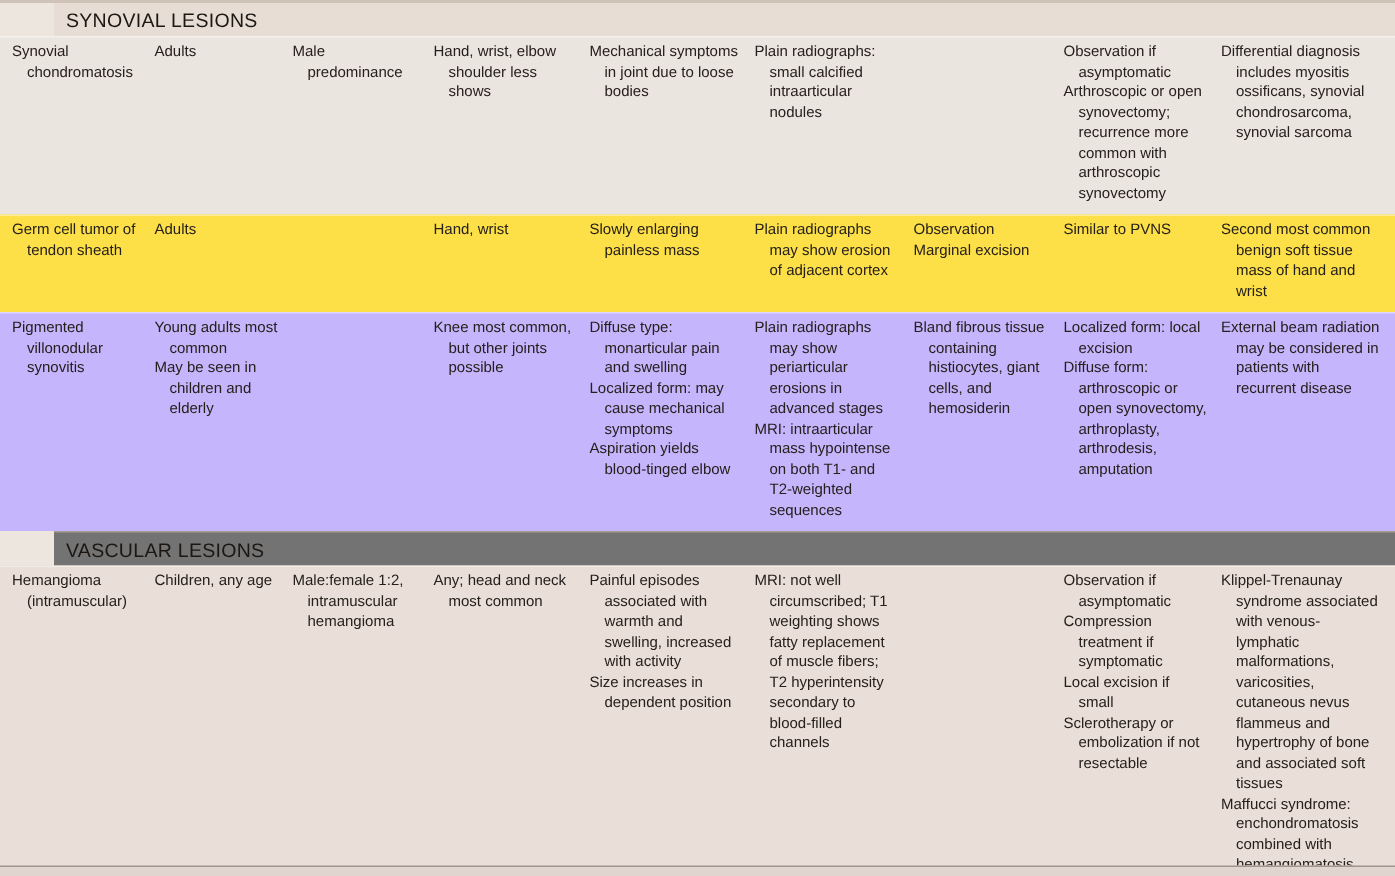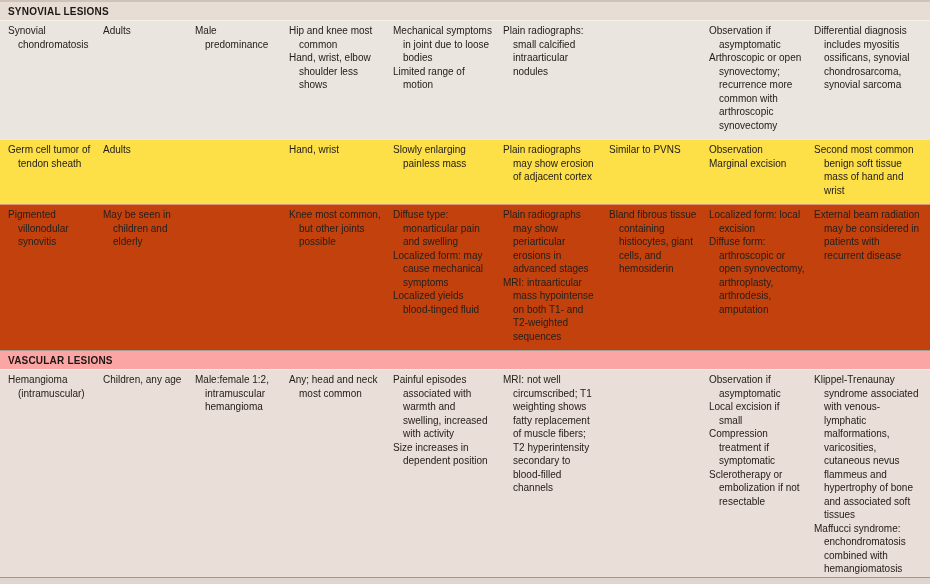--- a/index.html
+++ b/index.html
@@ -11,25 +11,26 @@
     position: relative;
     width: 930px;
     height: 584px;
     overflow: hidden;
     background: #ece6df;
     border-top: 2px solid #cfc3b8;
     box-sizing: border-box;
     color: #26201c;
   }
   .section-header {
-    font-size: 10px;
-    font-weight: bold;
+    font-size: 13px;
+    font-weight: normal;
     letter-spacing: 0.2px;
     padding: 4px 0 3px 8px;
     color: #1c1713;
+    margin-left: 36px;
   }
   .section-header.topline {
     border-top: 1px solid #a79d94;
   }
   .row {
     display: grid;
     grid-template-columns: 95px 92px 94px 104px 110px 106px 100px 105px 116px;
     padding: 4px 0 7px 8px;
     box-sizing: border-box;
     box-shadow: inset 0 1px 0 rgba(255,255,255,0.45);
@@ -62,26 +63,24 @@
         <div class="cell">
           <div class="para">Synovial chondromatosis</div>
         </div>
         <div class="cell">
           <div class="para">Adults</div>
         </div>
         <div class="cell">
           <div class="para">Male predominance</div>
         </div>
         <div class="cell">
-          <div class="para">Hip and knee most common</div>
           <div class="para">Hand, wrist, elbow shoulder less shows</div>
         </div>
         <div class="cell">
           <div class="para">Mechanical symptoms in joint due to loose bodies</div>
-          <div class="para">Limited range of motion</div>
         </div>
         <div class="cell">
           <div class="para">Plain radiographs: small calcified intraarticular nodules</div>
         </div>
         <div class="cell"></div>
         <div class="cell">
           <div class="para">Observation if asymptomatic</div>
           <div class="para">Arthroscopic or open synovectomy; recurrence more common with arthroscopic synovectomy</div>
         </div>
         <div class="cell">
@@ -99,62 +98,63 @@
         <div class="cell">
           <div class="para">Hand, wrist</div>
         </div>
         <div class="cell">
           <div class="para">Slowly enlarging painless mass</div>
         </div>
         <div class="cell">
           <div class="para">Plain radiographs may show erosion of adjacent cortex</div>
         </div>
         <div class="cell">
-          <div class="para">Similar to PVNS</div>
+          <div class="para">Observation</div>
+          <div class="para">Marginal excision</div>
         </div>
         <div class="cell">
-          <div class="para">Observation</div>
-          <div class="para">Marginal excision</div>
+          <div class="para">Similar to PVNS</div>
         </div>
         <div class="cell">
           <div class="para">Second most common benign soft tissue mass of hand and wrist</div>
         </div>
       </div>
-      <div class="row" style="background: #c2410c;">
+      <div class="row" style="background: #c4b5fd;">
         <div class="cell">
           <div class="para">Pigmented villonodular synovitis</div>
         </div>
         <div class="cell">
+          <div class="para">Young adults most common</div>
           <div class="para">May be seen in children and elderly</div>
         </div>
         <div class="cell"></div>
         <div class="cell">
           <div class="para">Knee most common, but other joints possible</div>
         </div>
         <div class="cell">
           <div class="para">Diffuse type: monarticular pain and swelling</div>
           <div class="para">Localized form: may cause mechanical symptoms</div>
-          <div class="para">Localized yields blood-tinged fluid</div>
+          <div class="para">Aspiration yields blood-tinged elbow</div>
         </div>
         <div class="cell">
           <div class="para">Plain radiographs may show periarticular erosions in advanced stages</div>
           <div class="para">MRI: intraarticular mass hypointense on both T1- and T2-weighted sequences</div>
         </div>
         <div class="cell">
           <div class="para">Bland fibrous tissue containing histiocytes, giant cells, and hemosiderin</div>
         </div>
         <div class="cell">
           <div class="para">Localized form: local excision</div>
           <div class="para">Diffuse form: arthroscopic or open synovectomy, arthroplasty, arthrodesis, amputation</div>
         </div>
         <div class="cell">
           <div class="para">External beam radiation may be considered in patients with recurrent disease</div>
         </div>
       </div>
-      <div class="section-header topline" style="background: #fca5a5;">VASCULAR LESIONS</div>
+      <div class="section-header topline" style="background: #737373;">VASCULAR LESIONS</div>
       <div class="row" style="background: rgb(233, 222, 216);">
         <div class="cell">
           <div class="para">Hemangioma (intramuscular)</div>
         </div>
         <div class="cell">
           <div class="para">Children, any age</div>
         </div>
         <div class="cell">
           <div class="para">Male:female 1:2, intramuscular hemangioma</div>
         </div>
@@ -164,22 +164,22 @@
         <div class="cell">
           <div class="para">Painful episodes associated with warmth and swelling, increased with activity</div>
           <div class="para">Size increases in dependent position</div>
         </div>
         <div class="cell">
           <div class="para">MRI: not well circumscribed; T1 weighting shows fatty replacement of muscle fibers; T2 hyperintensity secondary to blood-filled channels</div>
         </div>
         <div class="cell"></div>
         <div class="cell">
           <div class="para">Observation if asymptomatic</div>
+          <div class="para">Compression treatment if symptomatic</div>
           <div class="para">Local excision if small</div>
-          <div class="para">Compression treatment if symptomatic</div>
           <div class="para">Sclerotherapy or embolization if not resectable</div>
         </div>
         <div class="cell">
           <div class="para">Klippel-Trenaunay syndrome associated with venous-lymphatic malformations, varicosities, cutaneous nevus flammeus and hypertrophy of bone and associated soft tissues</div>
           <div class="para">Maffucci syndrome: enchondromatosis combined with hemangiomatosis</div>
         </div>
       </div>
     </div>
   <div class="bottom-strip"></div>
 </div>

